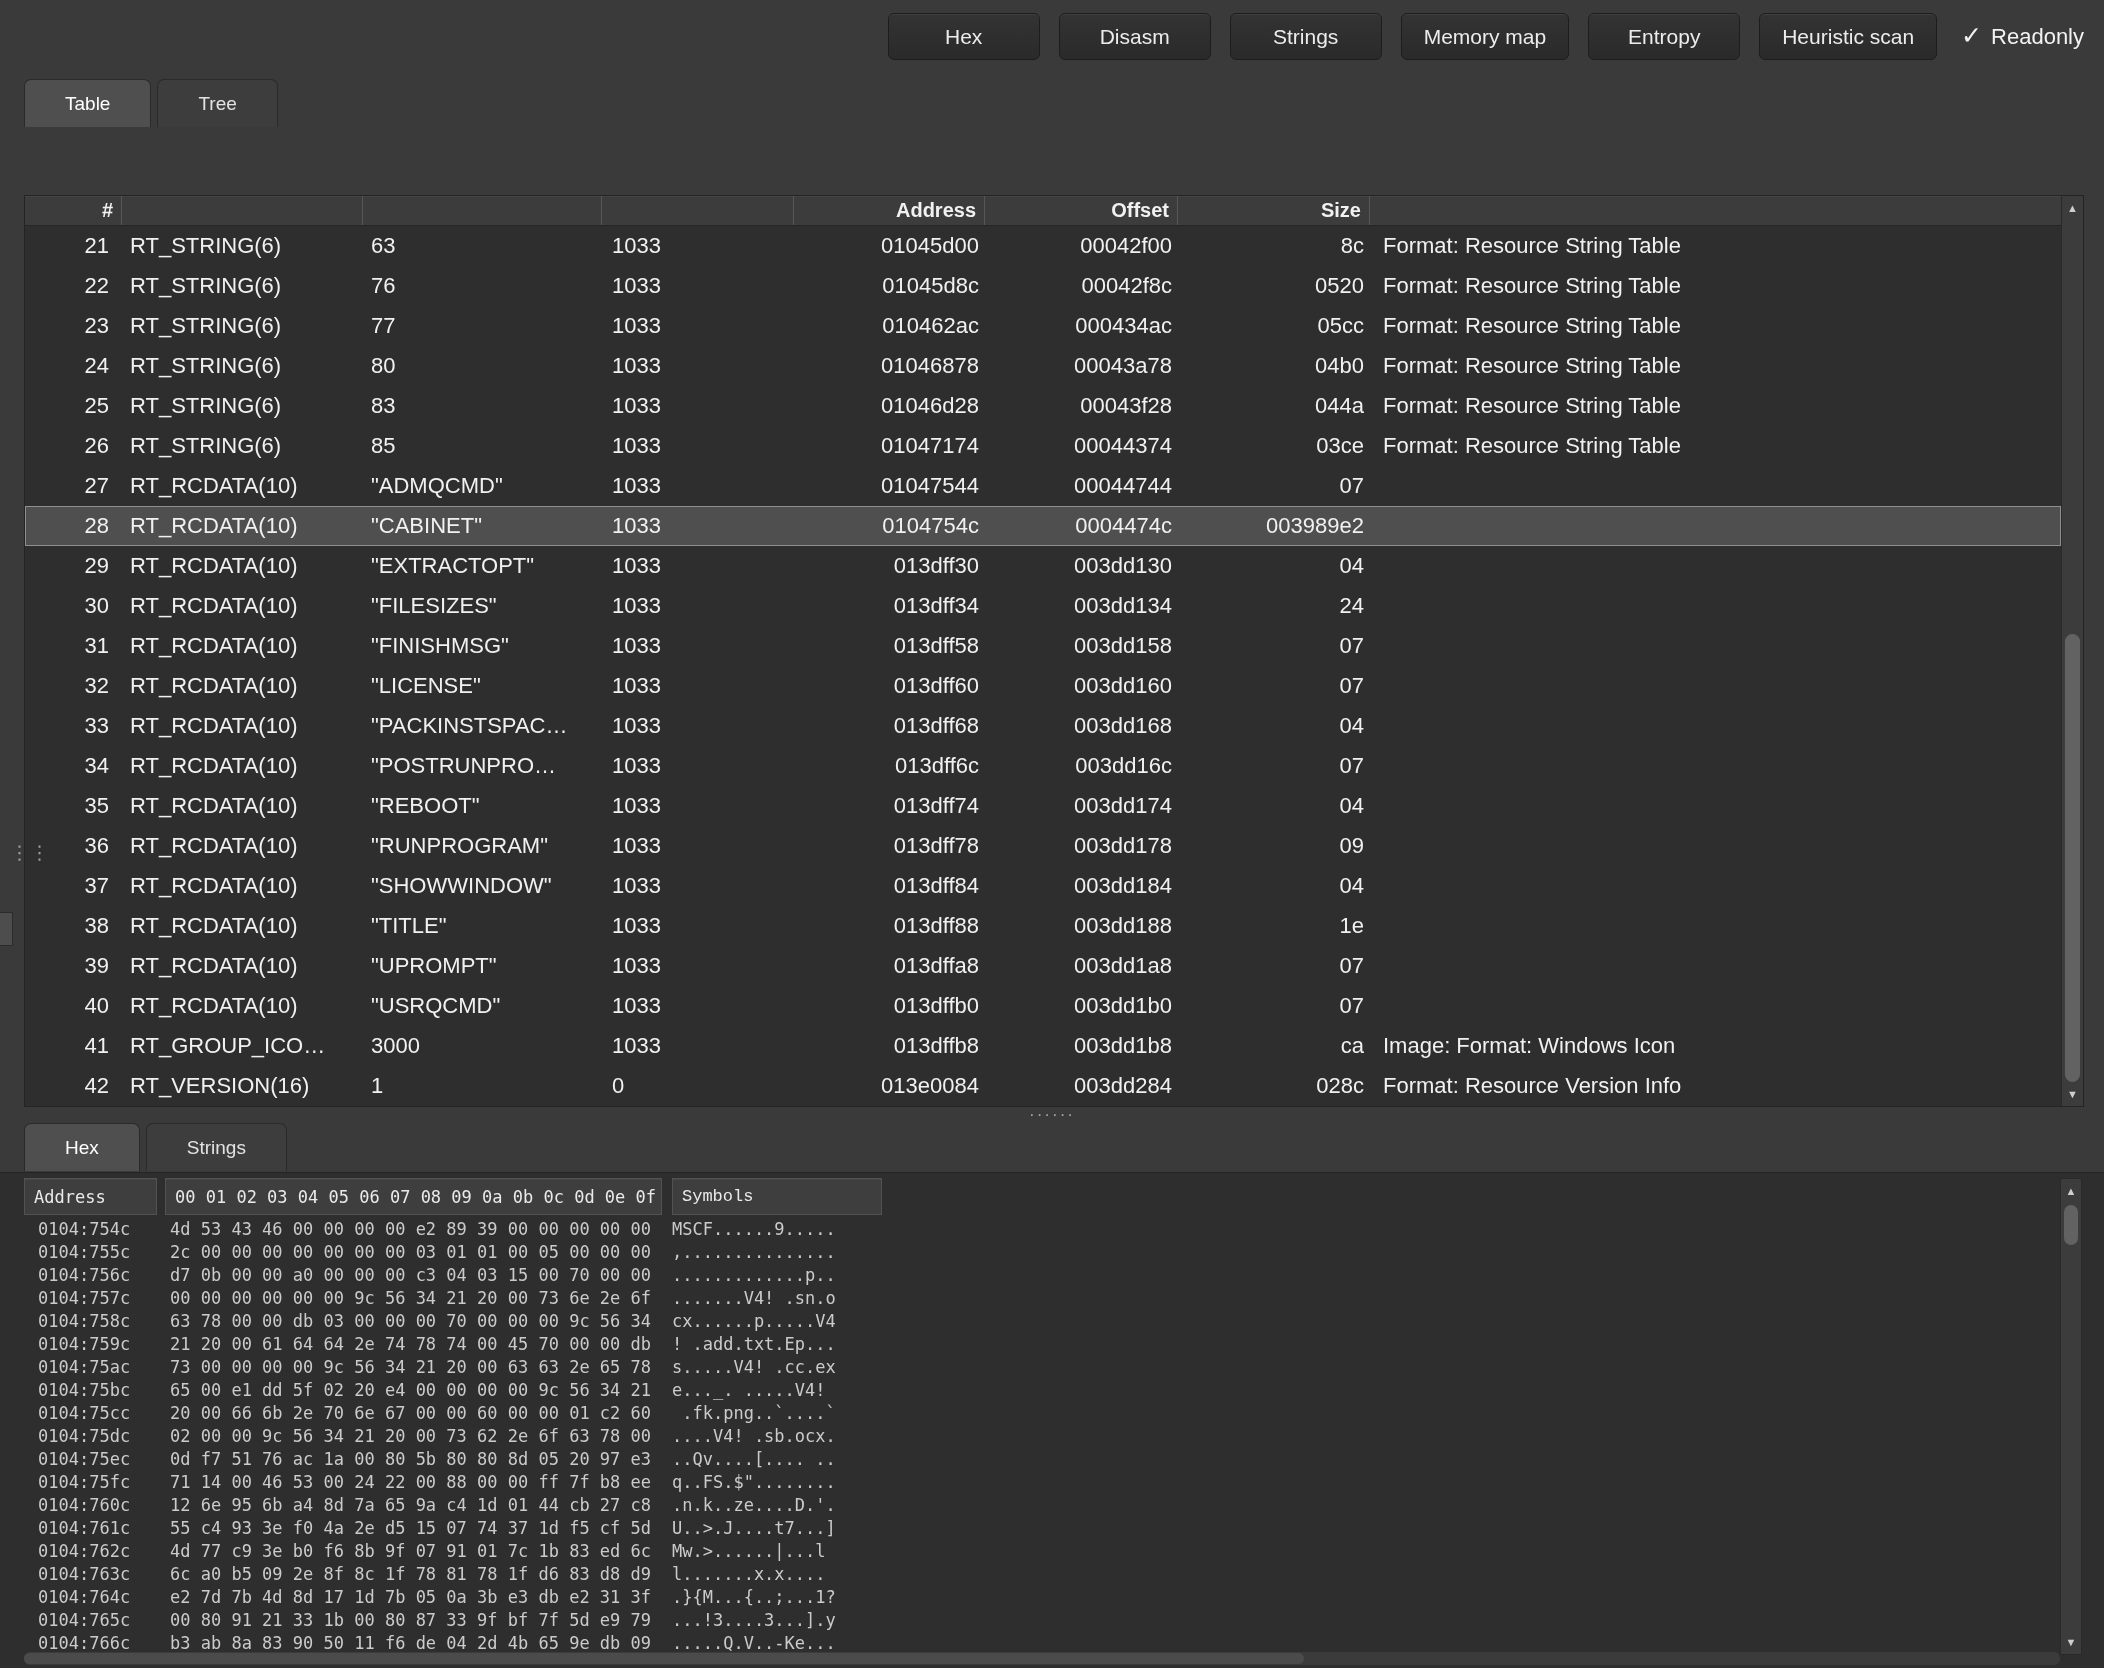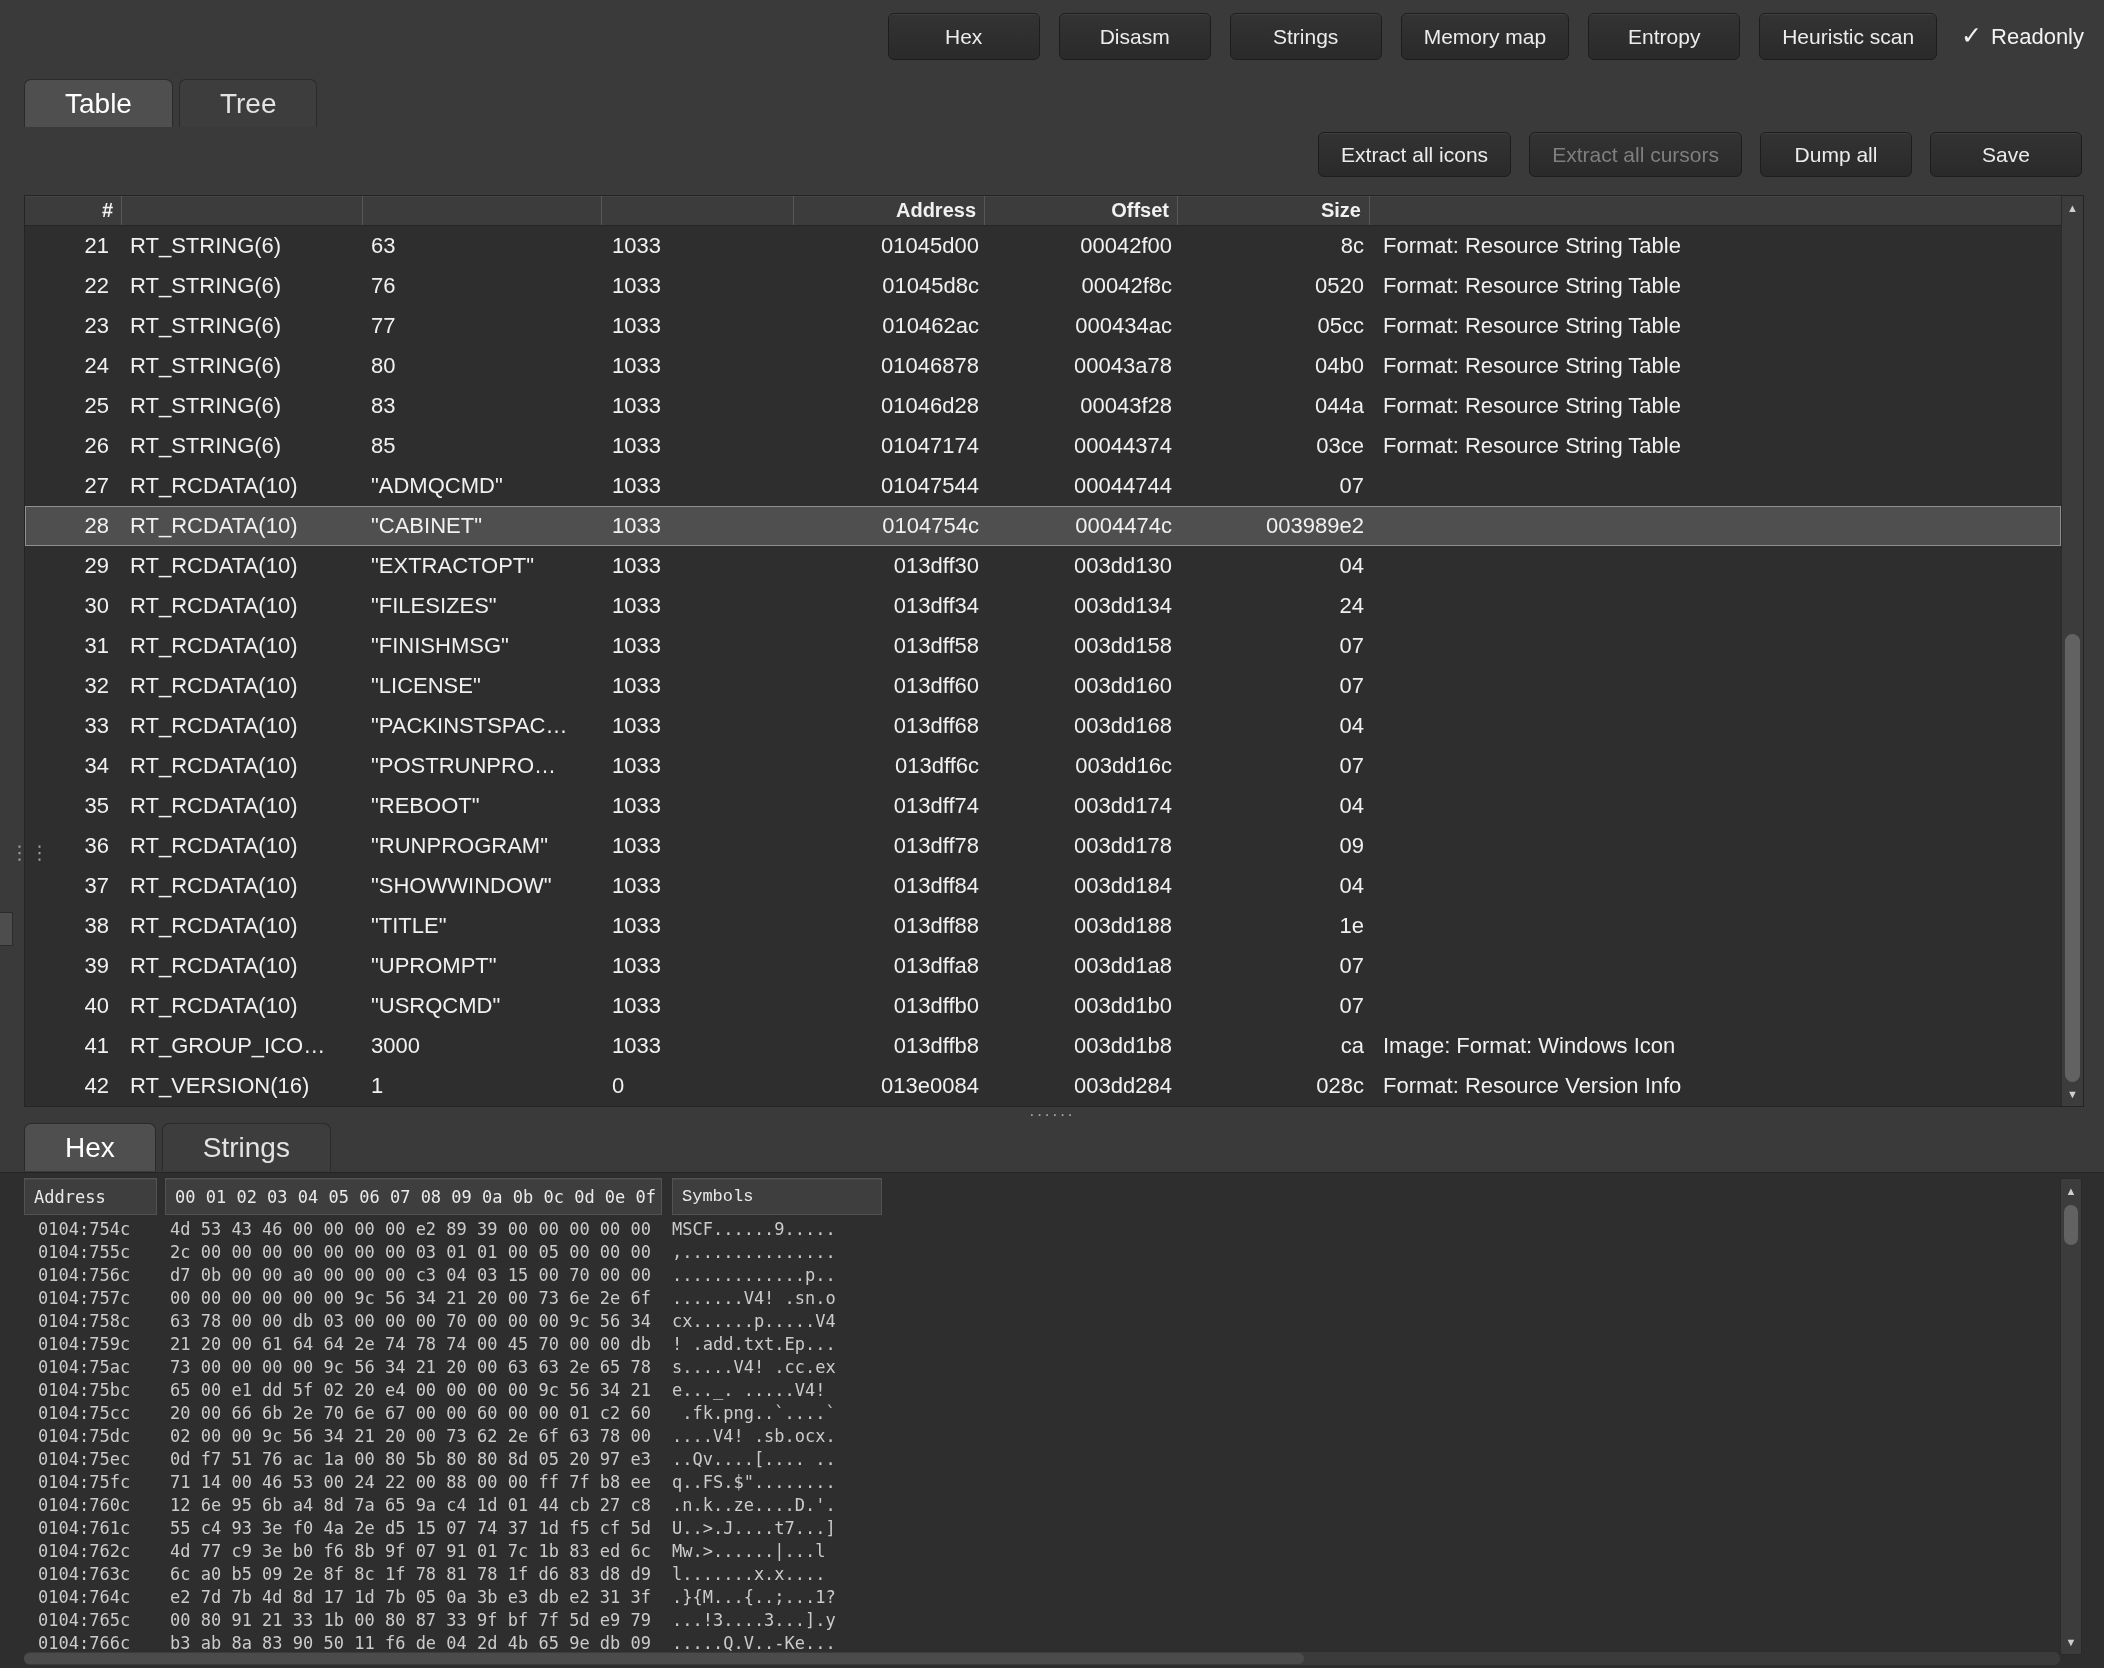--- a/index.html
+++ b/index.html
@@ -25,21 +25,21 @@
     white-space:nowrap; cursor:default;
   }
   .readonly { margin-left:24px; height:47px; display:flex; align-items:center; gap:9px;
     font-size:22px; color:#f2f2f2; }
   .readonly .check { font-size:25px; position:relative; top:-1px; }
 
   
   .view-tabs { position:absolute; top:79px; left:24px; display:flex; gap:6px; }
   .tab { height:48px; min-width:104px; padding:0 40px;
     display:flex; align-items:center; justify-content:center;
-    font-size:28px; background:#3d3d3d; color:#e3e3e3;
+    font-size:19px; background:#3d3d3d; color:#e3e3e3;
     border:1px solid #2a2a2a; border-bottom:none; border-radius:7px 7px 0 0; }
   .tab.active { background:var(--tab-active,#4f4f4f); color:#ffffff; }
 
   
   .action-row { position:absolute; top:132px; right:22px; display:flex; gap:18px; }
   .action-btn { height:45px; }
   .action-btn.disabled { color:#7f7f7f; }
 
   
   .table-wrap { position:absolute; top:195px; left:24px; width:2060px; height:912px;
@@ -129,26 +129,20 @@
       <span class="check">✓</span>
       <span>Readonly</span>
     </div>
   </div>
 
   <div class="view-tabs" id="view-tabs">
       <div class="tab active">Table</div>
       <div class="tab">Tree</div>
     </div>
 
-  <div class="action-row" id="action-buttons">
-      <div class="action-btn">Extract all icons</div>
-      <div class="action-btn disabled">Extract all cursors</div>
-      <div class="action-btn">Dump all</div>
-      <div class="action-btn">Save</div>
-    </div>
 
   <div class="table-wrap">
     <div class="thead">
       <div class="hcell right">#</div>
       <div class="hcell"></div>
       <div class="hcell"></div>
       <div class="hcell"></div>
       <div class="hcell right">Address</div>
       <div class="hcell right">Offset</div>
       <div class="hcell right">Size</div>

